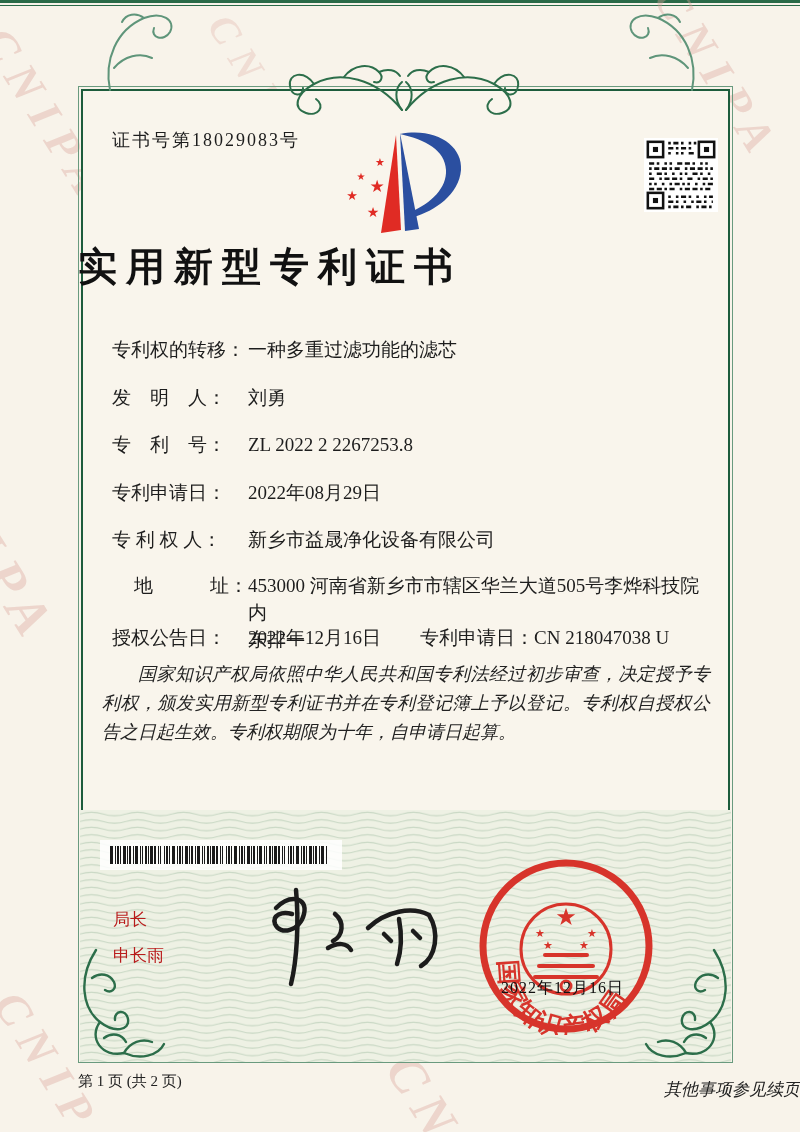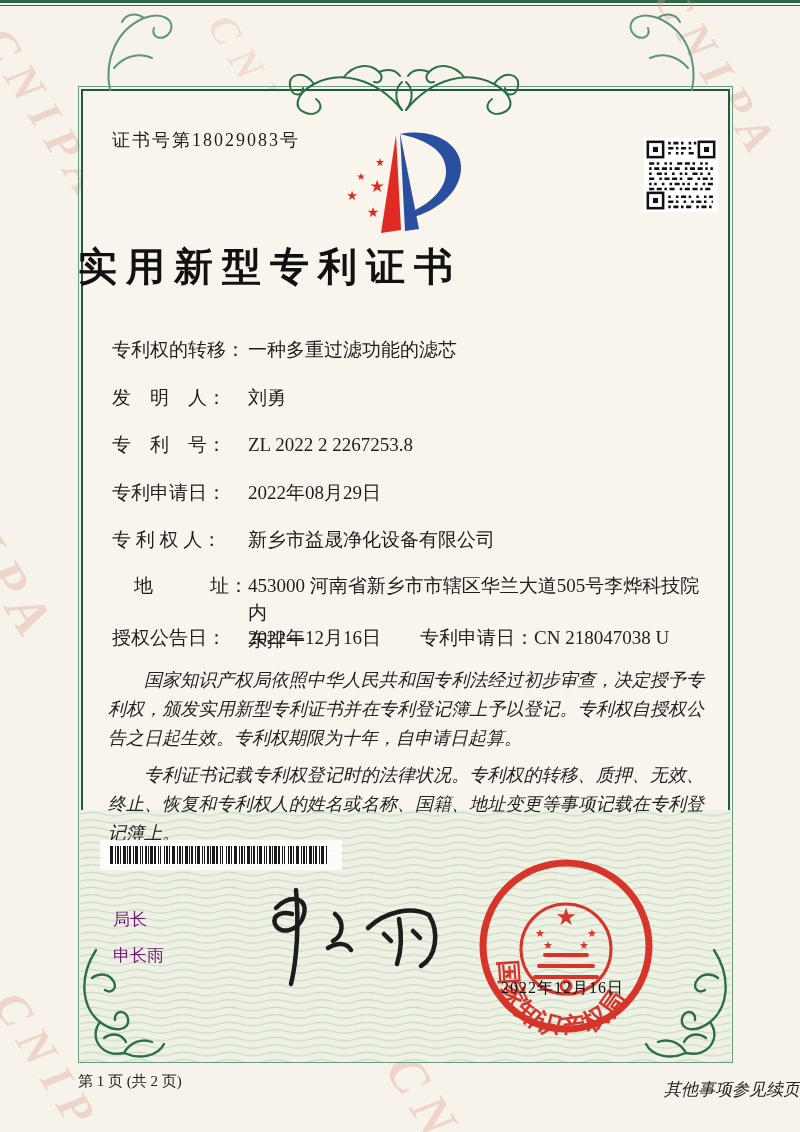--- a/index.html
+++ b/index.html
@@ -41,27 +41,27 @@
   .field{position:absolute;left:112px;font-size:19px;white-space:nowrap;}
   .field .lab{display:inline-block;width:136px;}
   .f1{top:337px}.f2{top:385px}.f3{top:432px}.f4{top:480px}.f5{top:527px}
   .f6{top:572px;white-space:normal;line-height:27px;}
   .f6 .lab{vertical-align:top;text-align:right;}
   .f6 .val{display:inline-block;width:462px;}
   .f7{top:625px}
   .f7b{position:absolute;left:420px;top:625px;font-size:19px;white-space:nowrap;}
   .body-text{position:absolute;left:100px;top:658px;width:612px;
     font-size:18px;line-height:29px;font-style:italic;text-align:justify;color:#222;}
-  .body-text p{margin:8px;text-indent:2em;}
+  .body-text p{margin:2px;text-indent:2em;}
   .wave-band{position:absolute;left:80px;top:810px;width:651px;height:252px;z-index:2;}
   .barcode-strip{position:absolute;left:100px;top:840px;width:242px;height:30px;
     background:rgba(255,255,255,0.85);z-index:3;}
   .barcode{position:absolute;left:110px;top:846px;width:218px;height:18px;z-index:4;}
   .signer{position:absolute;left:113px;top:908px;z-index:4;
-    font-family:"Liberation Sans","DejaVu Sans",sans-serif;font-size:17px;color:#701a75;}
+    font-family:"Liberation Sans","DejaVu Sans",sans-serif;font-size:17px;color:#b91c1c;}
   .signer div{margin-bottom:13px;}
   .signature{position:absolute;left:232px;top:884px;width:215px;height:110px;z-index:4;}
   .seal{position:absolute;left:477px;top:857px;width:178px;height:178px;z-index:5;}
   .seal-date{position:absolute;left:501px;top:978px;width:150px;z-index:6;
     font-size:16px;letter-spacing:1px;color:#111;white-space:nowrap;}
   .page-indicator{position:absolute;left:78px;top:1032px;width:655px;text-align:left;
     font-size:15px;z-index:6;color:#222;margin-top:40px;}
   .continuation{position:absolute;left:0;top:1078px;width:800px;text-align:right;
     font-size:17px;font-style:italic;z-index:6;color:#222;}
   svg{display:block;}
@@ -213,21 +213,20 @@
     </div>
     <div class="field f7">
       <span class="lab">授权公告日：</span><span class="val">2022年12月16日</span>
     </div>
     <div class="f7b">
       <span>专利申请日：</span><span>CN 218047038 U</span>
     </div>
 
     <div class="body-text">
       <p>国家知识产权局依照中华人民共和国专利法经过初步审查，决定授予专利权，颁发实用新型专利证书并在专利登记簿上予以登记。专利权自授权公告之日起生效。专利权期限为十年，自申请日起算。</p>
-      <p>专利证书记载专利权登记时的法律状况。专利权的转移、质押、无效、终止、恢复和专利权人的姓名或名称、国籍、地址变更等事项记载在专利登记簿上。</p>
     </div>
 
     <div class="barcode-strip"></div>
     <svg class="barcode" viewBox="0 0 218 18" preserveAspectRatio="none">
       <path d="M0 9 H218" stroke="#1a1a1a" stroke-width="18" fill="none" stroke-dasharray="3 2 1 1 2 1 1 2 3 1 1 1 2 2 1 1 3 2 1 1 1 2 2 1 1 1 3 1 2 2 1 1 1 3 1 1 2 1 1 2"></path>
     </svg>
 
     <div class="signer">
       <div>局长</div>
       <div>申长雨</div>

